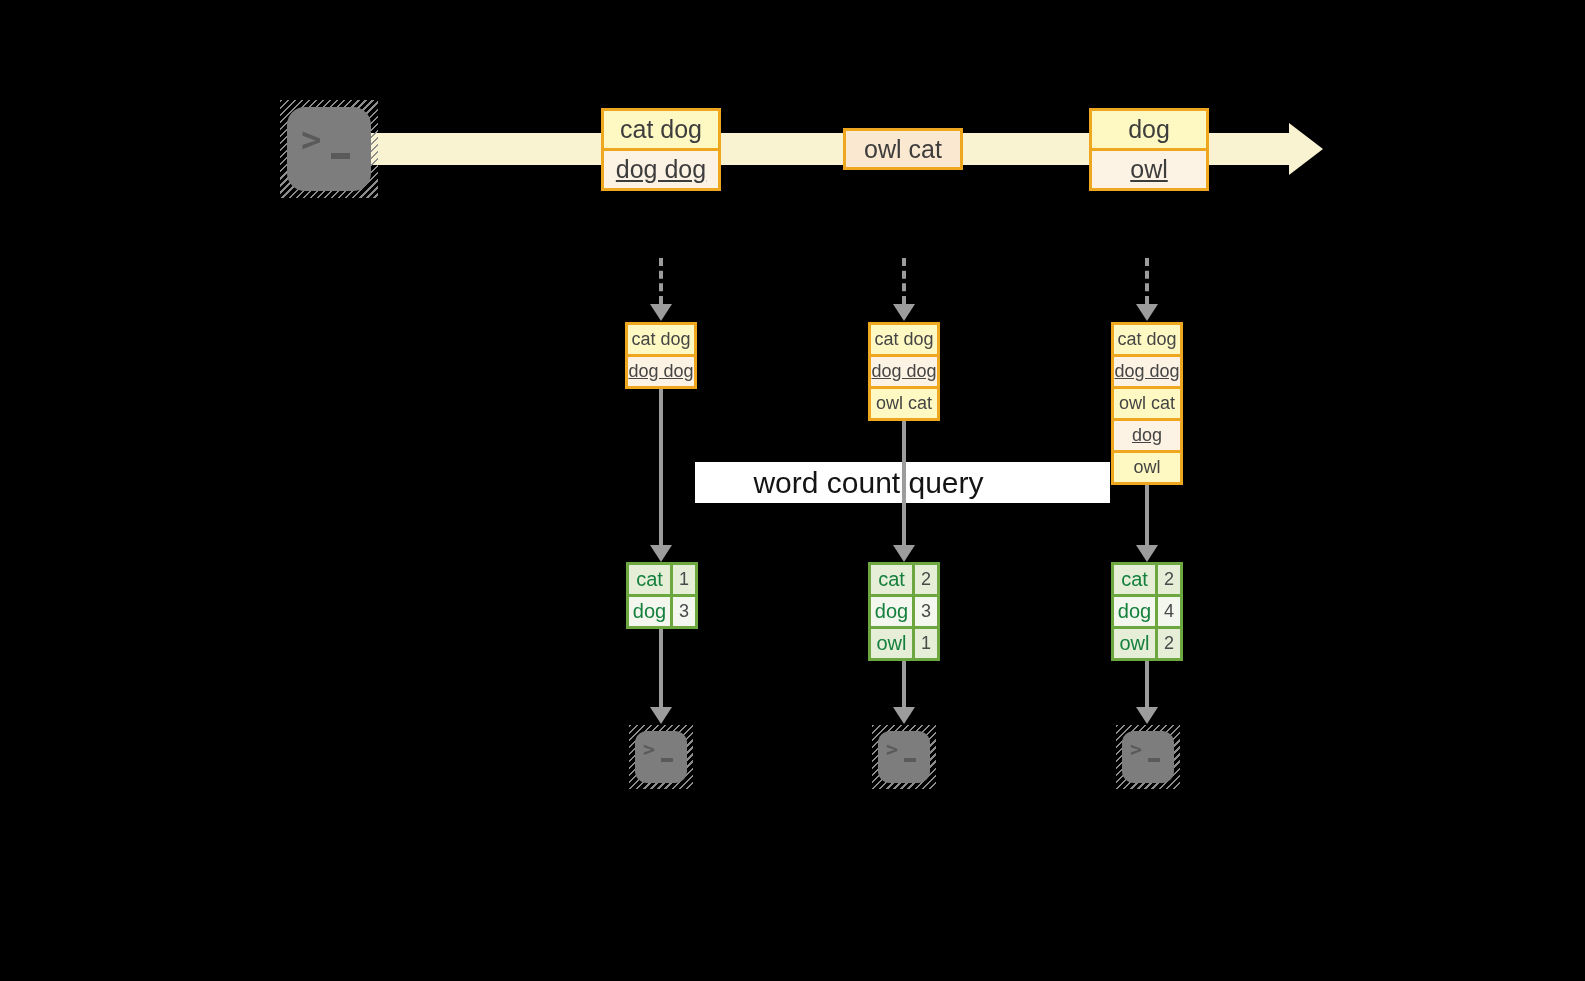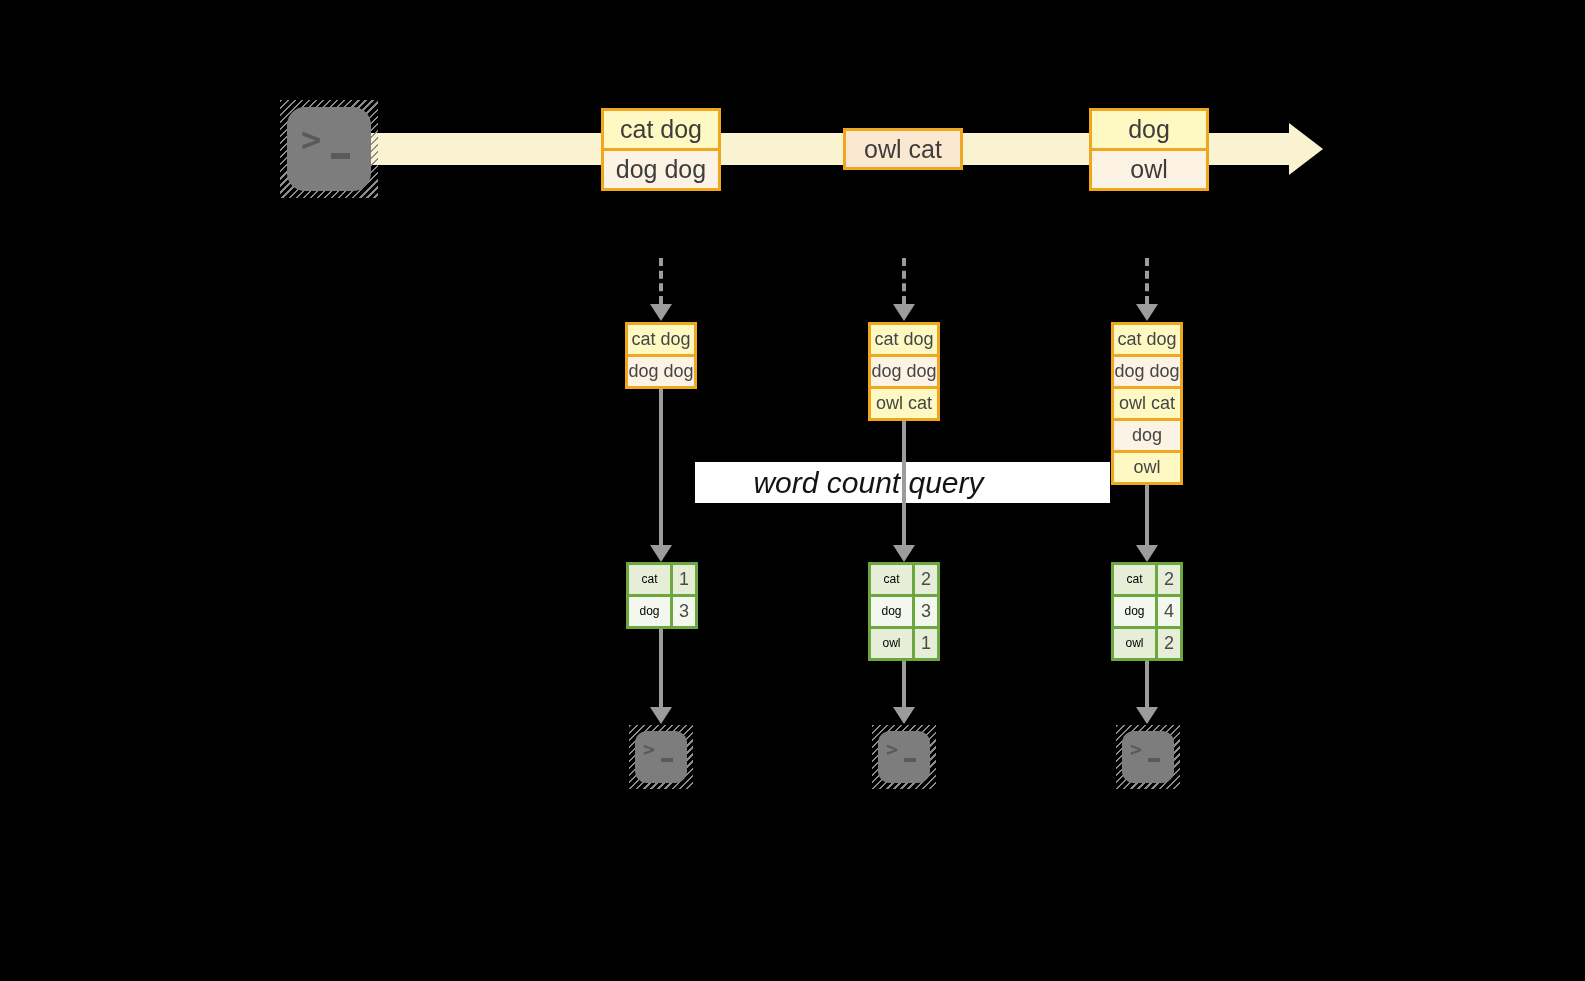--- a/index.html
+++ b/index.html
@@ -37,32 +37,32 @@
   .ev-row{
     height:37px;line-height:37px;text-align:center;color:#3d3d3d;font-size:25px;
     border-bottom:3px solid #efa71f;
   }
   .st-row{
     height:29px;line-height:29px;text-align:center;color:#454545;font-size:18px;
     border-bottom:3px solid #efa71f;
   }
   .obox .ev-row:last-child,.obox .st-row:last-child{border-bottom:none;}
   .fill-a{background:#fef9c3;}
-  .fill-b{background:#fdf3e4;}
+  .fill-b{background:#fdf3e4;text-decoration:underline;}
   .fill-c{background:#fbe8d0;}
   
   .gtable{
     position:absolute;border:3px solid #6ca83f;z-index:4;
     display:flex;flex-direction:column;width:66px;
   }
   .g-row{display:flex;height:29px;border-bottom:3px solid #6ca83f;}
   .gtable .g-row:last-child{border-bottom:none;}
   .g-word{
     width:41px;border-right:3px solid #6ca83f;text-align:center;
-    line-height:29px;font-size:12px;color:#000000;
+    line-height:29px;font-size:20px;color:#15803d;
   }
   .g-count{flex:1;text-align:center;line-height:29px;font-size:18px;color:#4a4a4a;}
   .g-a{background:#e6eed8;}
   .g-b{background:#f3f7ee;}
   
   .vline{position:absolute;width:4px;background:#9c9c9c;z-index:3;}
   .dline{position:absolute;width:0;border-left:4px dashed #9c9c9c;z-index:3;}
   .ahead{
     position:absolute;width:0;height:0;z-index:3;
     border-left:11px solid transparent;border-right:11px solid transparent;
@@ -188,15 +188,15 @@
   <div class="vline" style="left:1145px;top:661px;height:47px;"></div>
   <div class="ahead" style="left:1136px;top:707px;"></div>
   <div class="term sm" style="left:1116px;top:725px;width:64px;height:64px;">
     <div class="term-inner" style="left:6px;top:6px;width:52px;height:52px;">
       <span class="chev" style="left:8px;top:6px;font-size:20px;">&gt;</span>
       <div class="uscore" style="left:26px;top:27px;width:12px;height:4px;"></div>
     </div>
   </div>
 
   <div class="query-box" style="left:695px;top:462px;width:415px;height:41px;"></div>
-  <div class="query-label" style="left:695px;top:462px;width:347px;height:41px;font-style:italic;">word count query</div>
+  <div class="query-label" style="left:695px;top:462px;width:347px;height:41px;">word count query</div>
 
 </div>
 
 </body></html>

